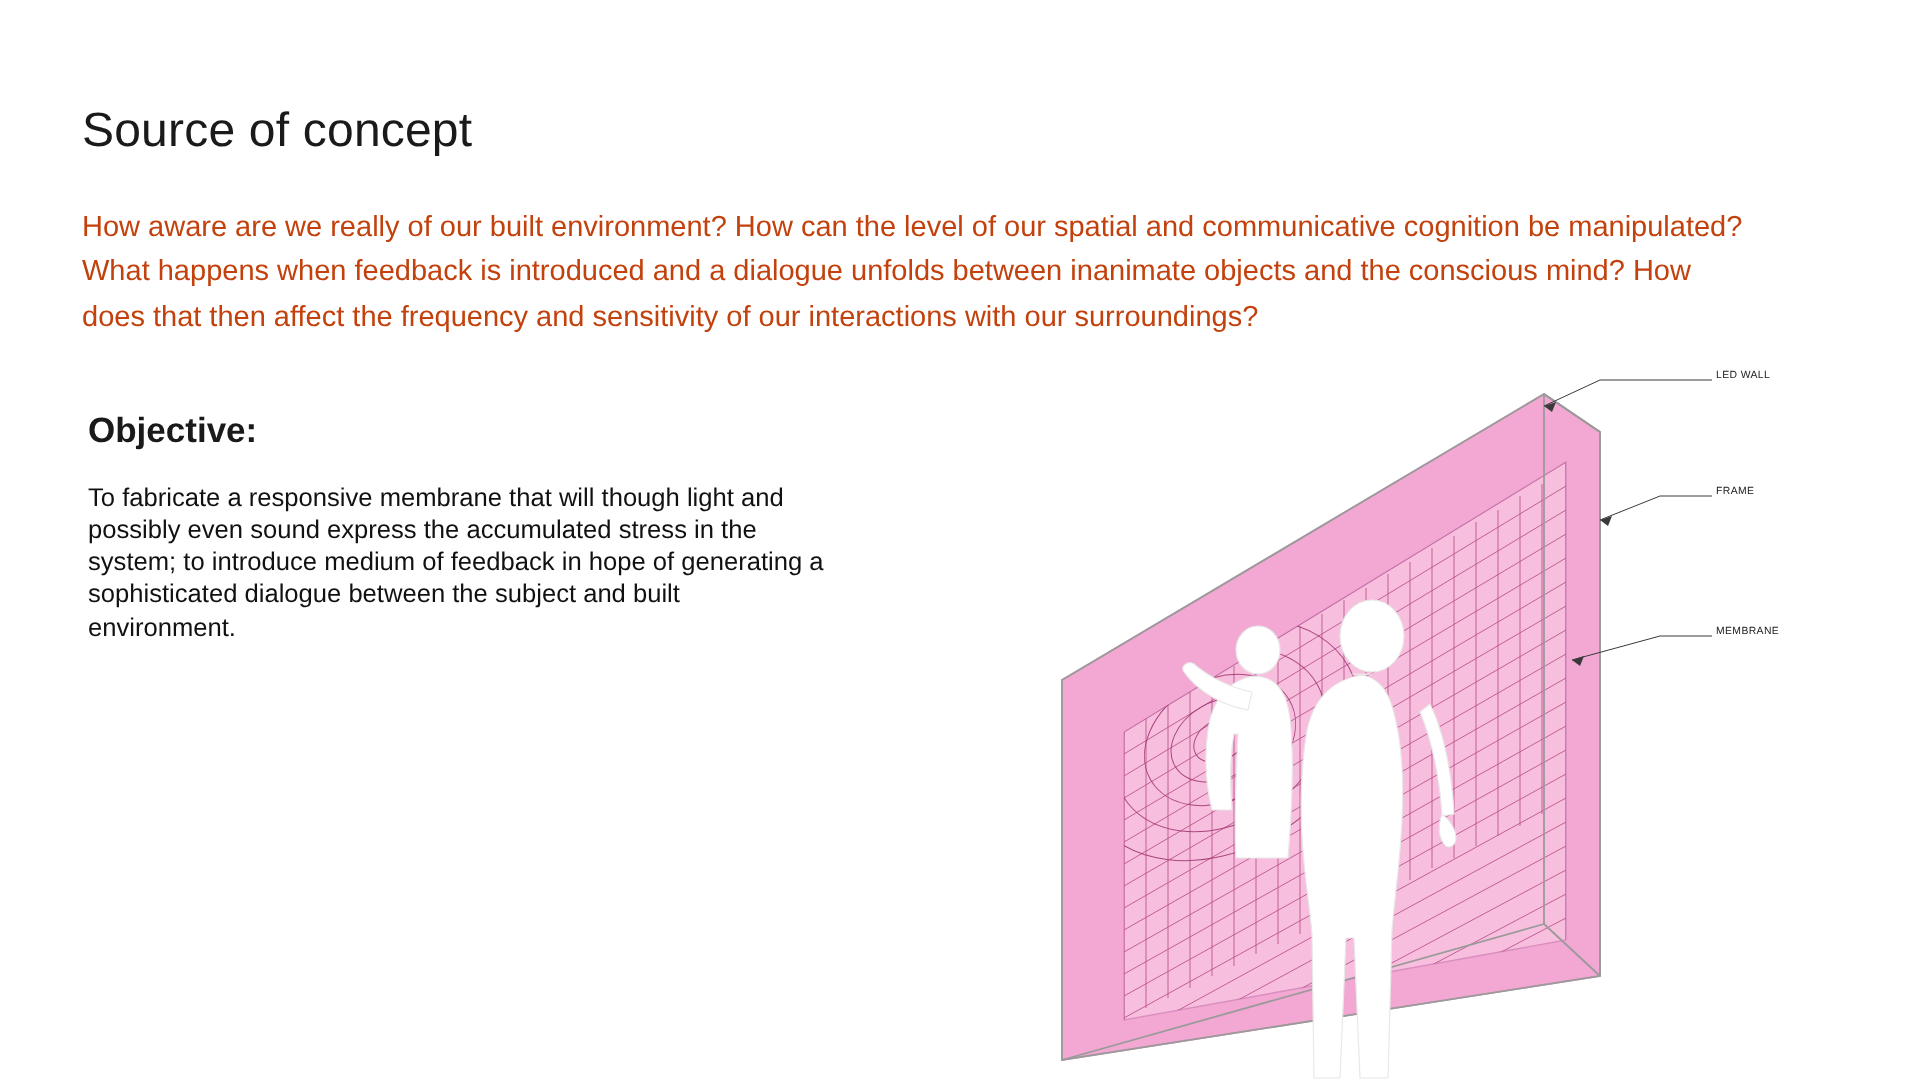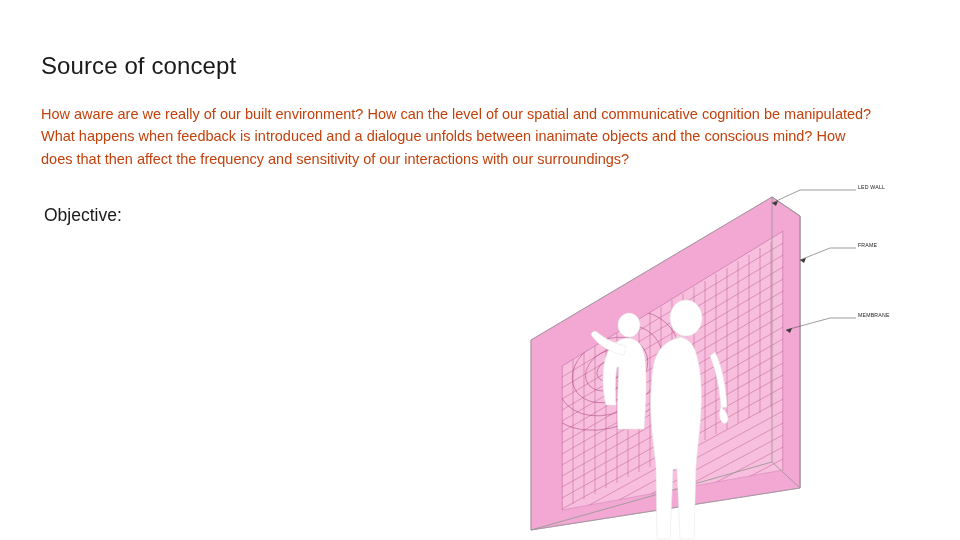--- a/index.html
+++ b/index.html
@@ -38,21 +38,21 @@
     font-size: 14.5px;
     line-height: 22.5px;
     color: #c2410c;
   }
   .objective-heading {
     position: absolute;
     left: 44px;
     top: 190px;
     font-size: 17.5px;
     color: #1a1a1a;
-    font-weight: 400;
+    font-weight: 700;
   }
   .objective-body {
     position: absolute;
     left: 44px;
     top: 228px;
     width: 372px;
     font-size: 12.8px;
     line-height: 16.2px;
     color: #111111;
   }
@@ -79,20 +79,21 @@
 <body>
 
 <div class="slide">
 
   <h1 class="title">Source of concept</h1>
 
   <p class="intro">How aware are we really of our built environment? How can the level of our spatial and communicative cognition be manipulated? What happens when feedback is introduced and a dialogue unfolds between inanimate objects and the conscious mind? How does that then affect the frequency and sensitivity of our interactions with our surroundings?</p>
 
   <h2 class="objective-heading">Objective:</h2>
 
+  <p class="objective-body">To fabricate a responsive membrane that will though light and possibly even sound express the accumulated stress in the system; to introduce medium of feedback in hope of generating a sophisticated dialogue between the subject and built environment.</p>
 
   <div class="diagram">
     <svg width="460" height="370" viewBox="0 0 460 370" xmlns="http://www.w3.org/2000/svg">
       <defs>
         <clipPath id="wallClip">
           <polygon points="31,170 272,27 300,46 300,318 31,360"></polygon>
         </clipPath>
         <clipPath id="gridClip">
           <polygon points="62,196 283,61 283,300 62,340"></polygon>
         </clipPath>

